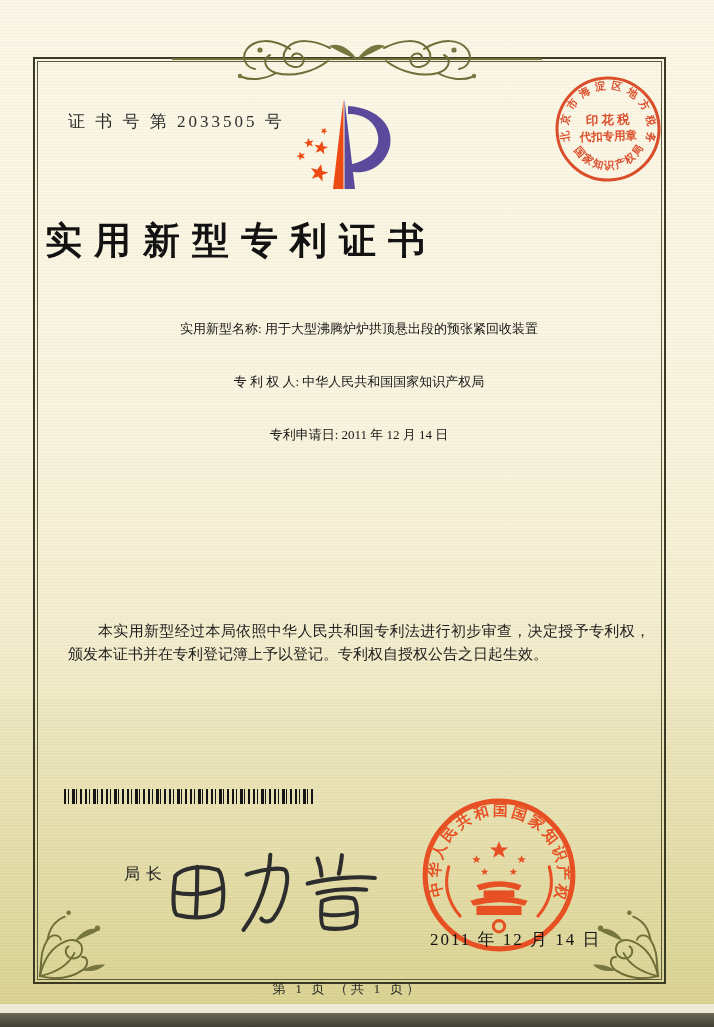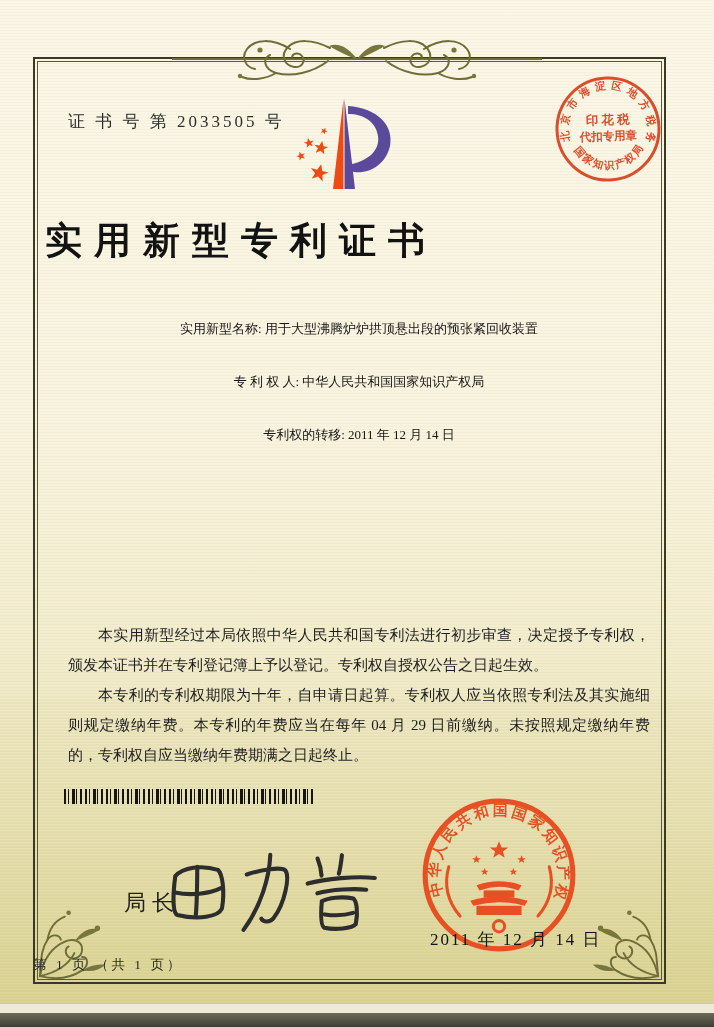--- a/index.html
+++ b/index.html
@@ -33,38 +33,38 @@
   .title{
     position:absolute;left:33px;top:216px;width:562px;text-align:left;
     font-size:37px;font-weight:bold;letter-spacing:12px;text-indent:12px;color:#121212;
   }
   .fields{position:absolute;left:68px;top:320px;width:582px;}
   .field-row{height:53px;font-size:13px;white-space:nowrap;text-align:center;}
   .field-label{color:#161616;}
   .field-value{color:#161616;}
   .paragraphs{position:absolute;left:68px;top:620px;width:582px;}
   .paragraphs p{
-    margin:0;text-indent:2em;font-size:15px;line-height:30px;text-align:justify;color:#1d1d1d;
+    margin:0;text-indent:2em;font-size:15px;line-height:23px;text-align:justify;color:#1d1d1d;
   }
   .barcode{
     position:absolute;left:64px;top:789px;width:250px;height:15px;
     background:repeating-linear-gradient(90deg,
       #151515 0 2px, transparent 2px 4px,
       #151515 4px 5px, transparent 5px 8px,
       #151515 8px 11px, transparent 11px 12px,
       #151515 12px 13px, transparent 13px 16px,
       #151515 16px 18px, transparent 18px 21px);
   }
-  .sig-role{position:absolute;left:124px;top:888px;font-size:22px;letter-spacing:6px;color:#222;font-family:Liberation Serif, serif;}
+  .sig-role{position:absolute;left:124px;top:864px;font-size:16px;letter-spacing:6px;color:#222;font-family:Liberation Serif, serif;}
   .signature{position:absolute;left:158px;top:842px;width:235px;height:108px;}
   .seal{position:absolute;left:419px;top:795px;width:160px;height:160px;opacity:.95;z-index:4;}
   .seal-date{position:absolute;left:430px;top:928px;font-size:17px;letter-spacing:2px;color:#141414;z-index:6;}
   .tax-stamp{position:absolute;left:549px;top:70px;width:118px;height:118px;opacity:.92;transform:rotate(-2deg);}
   .footer{
-    position:absolute;left:33px;top:956px;width:629px;text-align:left;
+    position:absolute;left:33px;top:980px;width:629px;text-align:center;
     font-size:13.5px;letter-spacing:3px;color:#2a2a2a;
   }
   svg text{font-family:"Liberation Serif","DejaVu Serif",serif;}
 </style>
 </head>
 <body>
 
 <div class="page">
 
   <div class="texture-strong"></div>
@@ -145,28 +145,27 @@
   <div class="fields">
     <div class="field-row">
       <span class="field-label">实用新型名称:</span>
       <span class="field-value">用于大型沸腾炉炉拱顶悬出段的预张紧回收装置</span>
     </div>
     <div class="field-row">
       <span class="field-label">专 利 权 人:</span>
       <span class="field-value">中华人民共和国国家知识产权局</span>
     </div>
     <div class="field-row">
-      <span class="field-label">专利权的转移:</span>
+      <span class="field-label">专利申请日:</span>
       <span class="field-value">2011 年 12 月 14 日</span>
     </div>
   </div>
 
   <div class="paragraphs">
     <p>本实用新型经过本局依照中华人民共和国专利法进行初步审查，决定授予专利权，颁发本证书并在专利登记簿上予以登记。专利权自授权公告之日起生效。</p>
-    <p>本专利的专利权期限为十年，自申请日起算。专利权人应当依照专利法及其实施细则规定缴纳年费。本专利的年费应当在每年 04 月 29 日前缴纳。未按照规定缴纳年费的，专利权自应当缴纳年费期满之日起终止。</p>
   </div>
 
   <div class="barcode"></div>
 
   <div class="sig-role">局长</div>
   <svg class="signature" viewBox="0 0 230 105" aria-label="田力普">
     <g stroke="#2d2d2d" stroke-width="4" fill="none" stroke-linecap="round" transform="rotate(-3 115 52)">
       <path d="M18,28 C14,50 14,64 18,66 C38,72 58,70 62,62 C66,44 64,28 60,24 C44,18 26,20 18,28 Z"></path>
       <path d="M40,20 C39,38 38,54 36,68"></path>
       <path d="M17,44 C32,48 50,47 62,42"></path>

